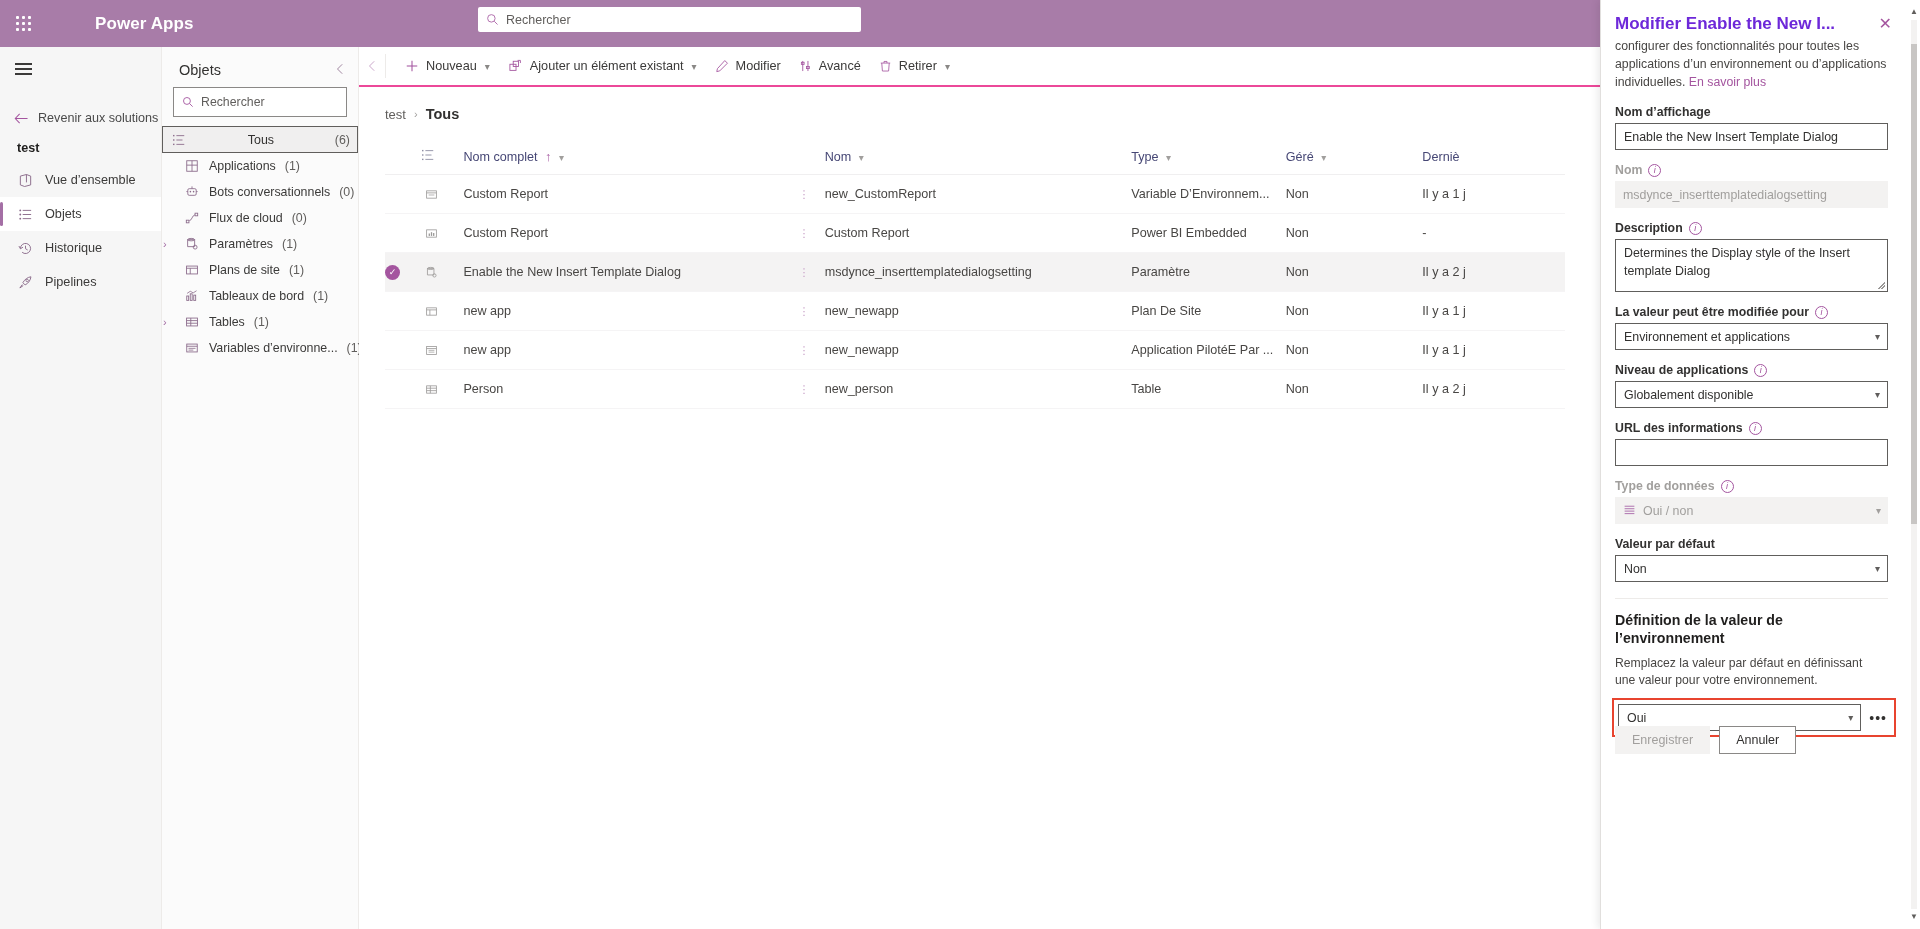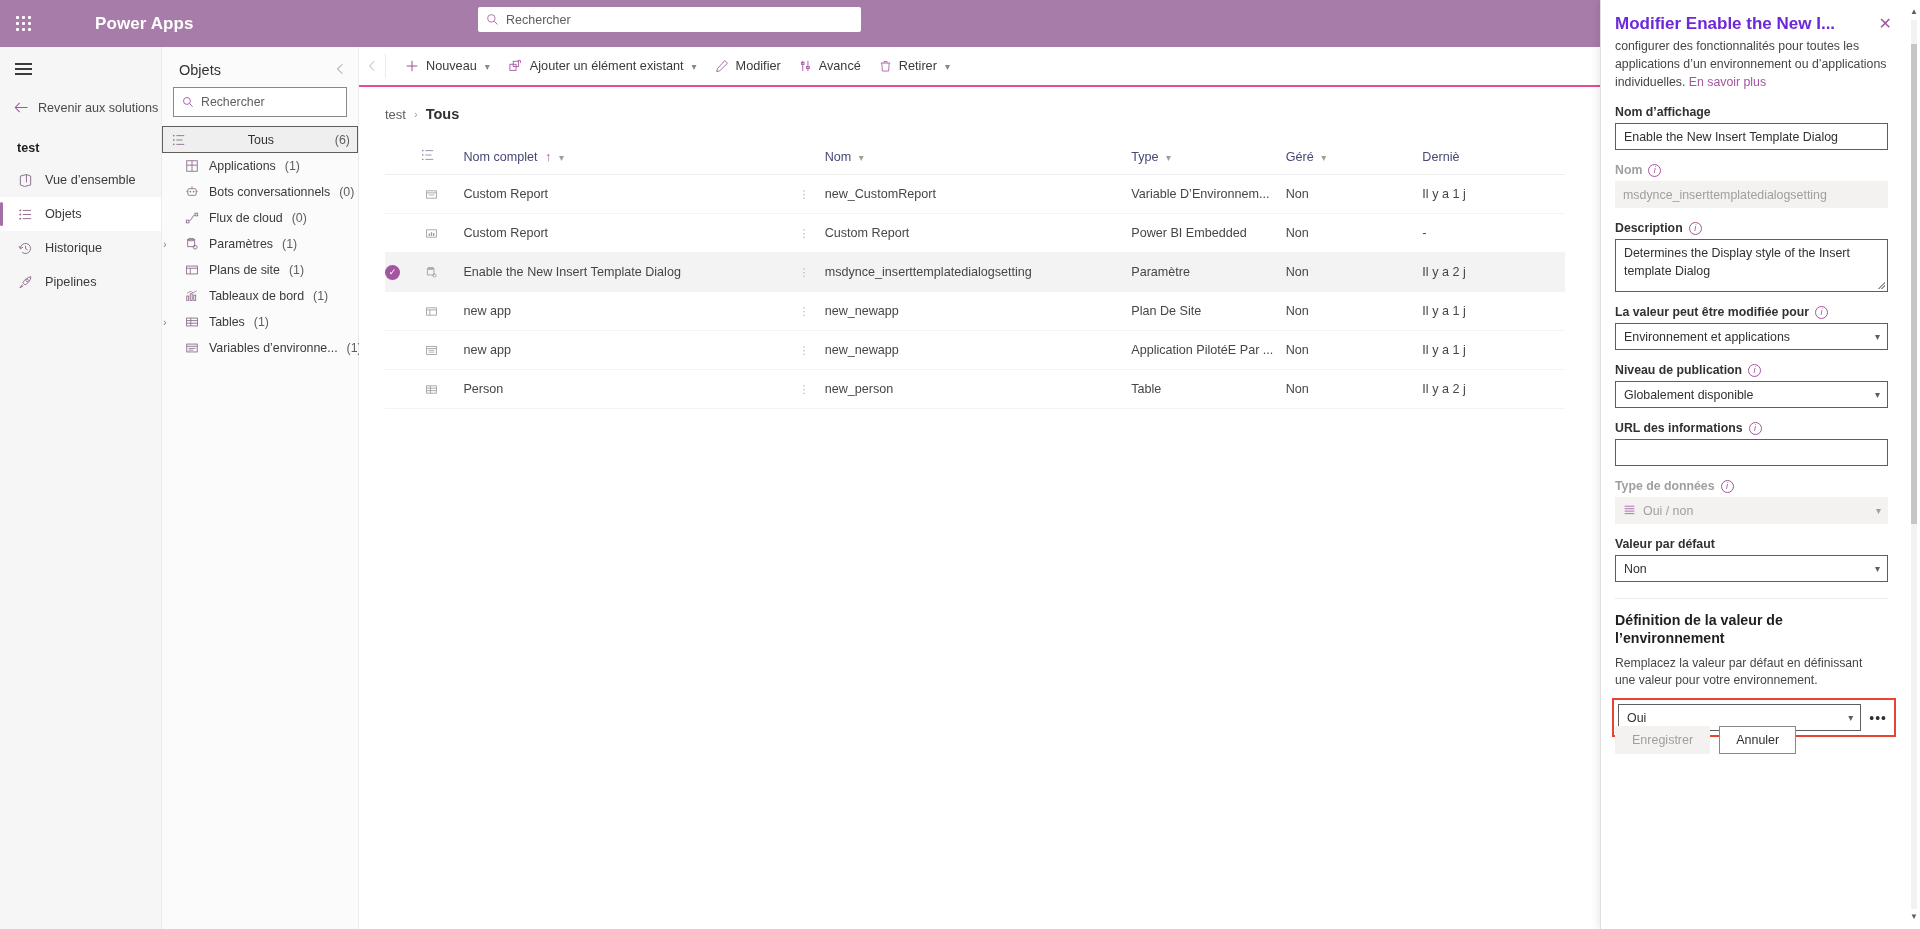--- a/index.html
+++ b/index.html
@@ -56,21 +56,21 @@
     background: #f6f6f6; border-right: 1px solid #edebe9;
   }
   .hamburger {
     width: 46px; height: 36px; margin-top: 4px;
     display: flex; align-items: center; justify-content: center;
     cursor: pointer;
   }
   .ham-lines { width: 17px; }
   .ham-lines i { display: block; height: 1.3px; background: #3b3a39; margin: 3.6px 0; }
   .back-link {
-    display: flex; align-items: flex-start; gap: 9px;
+    display: flex; align-items: center; gap: 9px;
     padding: 0 0 0 14px; height: 34px; margin-top: 14px;
     font-size: 12.6px; color: #4a4a4a; cursor: pointer;
   }
   .sol-name {
     padding: 6px 0 8px 17px; font-size: 12.6px; font-weight: bold; color: #201f1e;
   }
   .rail-item {
     position: relative;
     display: flex; align-items: center; gap: 11px;
     height: 34px; padding-left: 17px;
@@ -731,21 +731,21 @@
         <span class="infoi">i</span>
       </div>
       <div class="sel">
         <span>Environnement et applications</span>
         <span class="chv">▾</span>
       </div>
     </div>
 
     <div class="fld">
       <div class="fld-lbl">
-        <span>Niveau de publication</span>
+        <span>Niveau de applications</span>
         <span class="infoi">i</span>
       </div>
       <div class="sel">
         <span>Globalement disponible</span>
         <span class="chv">▾</span>
       </div>
     </div>
 
     <div class="fld">
       <div class="fld-lbl">

